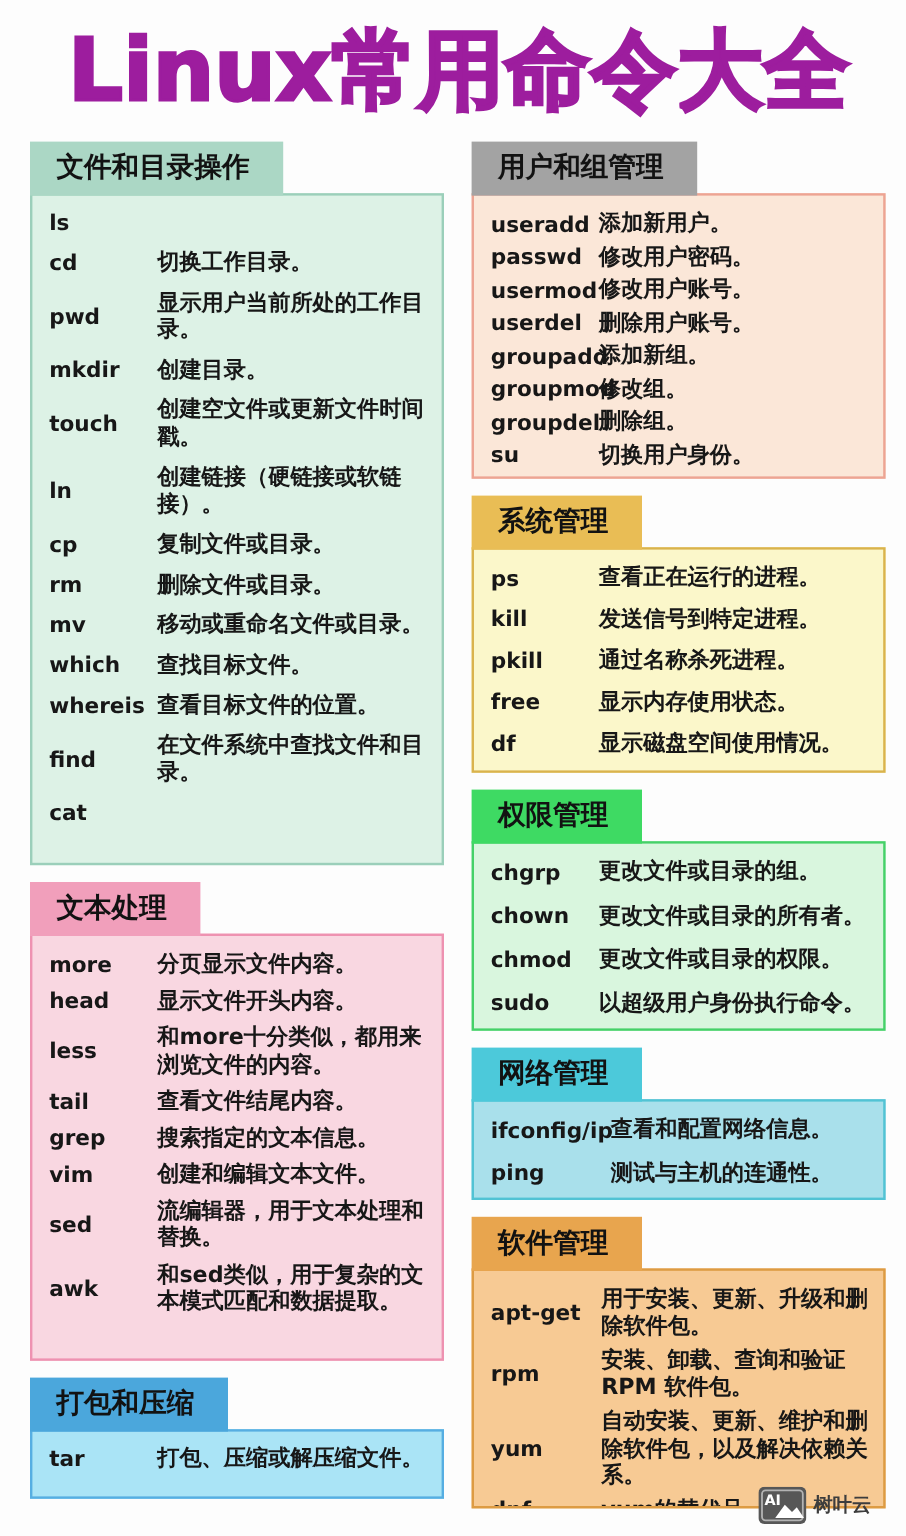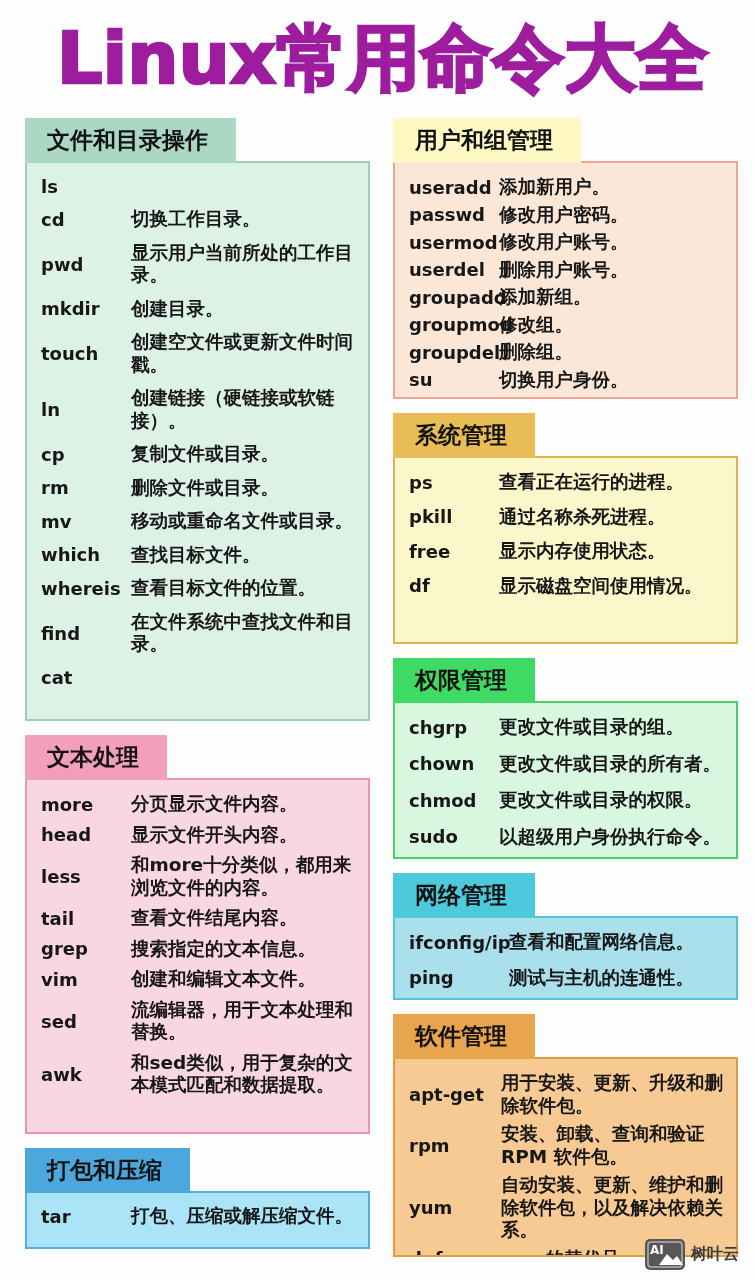--- a/index.html
+++ b/index.html
@@ -81,21 +81,21 @@
   .sec-perms    .row { margin-bottom: 14px; }
   .sec-network  .sec-body { height: 84px; }
   .sec-network  .row { margin-bottom: 13px; }
   .sec-network  .cmd { width: 100px; }
   .sec-software .sec-body { height: 200px; }
   .sec-software .row { margin-bottom: 6px; }
   .sec-software .cmd { width: 92px; }
   
   .watermark {
     position: absolute;
-    right: 16px;
+    right: 29px;
     bottom: 10px;
     display: flex;
     align-items: center;
     gap: 6px;
     z-index: 5;
   }
   .watermark .wm-label {
     font-size: 16px;
     font-weight: bold;
     color: #3d3d3d;
@@ -195,21 +195,21 @@
           </div>
         </div></div>
       <div class="section sec-archive"><div class="sec-header" style="background: rgb(75, 167, 220);">打包和压缩</div><div class="sec-body" style="background: rgb(170, 228, 246); border-color: rgb(86, 174, 226);">
           <div class="row">
             <div class="cmd">tar</div>
             <div class="desc">打包、压缩或解压缩文件。</div>
           </div>
         </div></div>
     </div>
   <div class="col col-right" id="col-right">
-      <div class="section sec-users"><div class="sec-header" style="background: #fef9c3;">用户和组管理</div><div class="sec-body" style="background: rgb(251, 231, 216); border-color: rgb(237, 164, 147);">
+      <div class="section sec-users"><div class="sec-header" style="background: #a3a3a3;">用户和组管理</div><div class="sec-body" style="background: rgb(251, 231, 216); border-color: rgb(237, 164, 147);">
           <div class="row">
             <div class="cmd">useradd</div>
             <div class="desc">添加新用户。</div>
           </div>
           <div class="row">
             <div class="cmd">passwd</div>
             <div class="desc">修改用户密码。</div>
           </div>
           <div class="row">
             <div class="cmd">usermod</div>
@@ -233,20 +233,24 @@
           </div>
           <div class="row">
             <div class="cmd">su</div>
             <div class="desc">切换用户身份。</div>
           </div>
         </div></div>
       <div class="section sec-system"><div class="sec-header" style="background: rgb(233, 189, 85); text-align: right;">系统管理</div><div class="sec-body" style="background: rgb(251, 247, 202); border-color: rgb(218, 179, 77);">
           <div class="row">
             <div class="cmd">ps</div>
             <div class="desc">查看正在运行的进程。</div>
+          </div>
+          <div class="row">
+            <div class="cmd">kill</div>
+            <div class="desc">发送信号到特定进程。</div>
           </div>
           <div class="row">
             <div class="cmd">pkill</div>
             <div class="desc">通过名称杀死进程。</div>
           </div>
           <div class="row">
             <div class="cmd">free</div>
             <div class="desc">显示内存使用状态。</div>
           </div>
           <div class="row">

